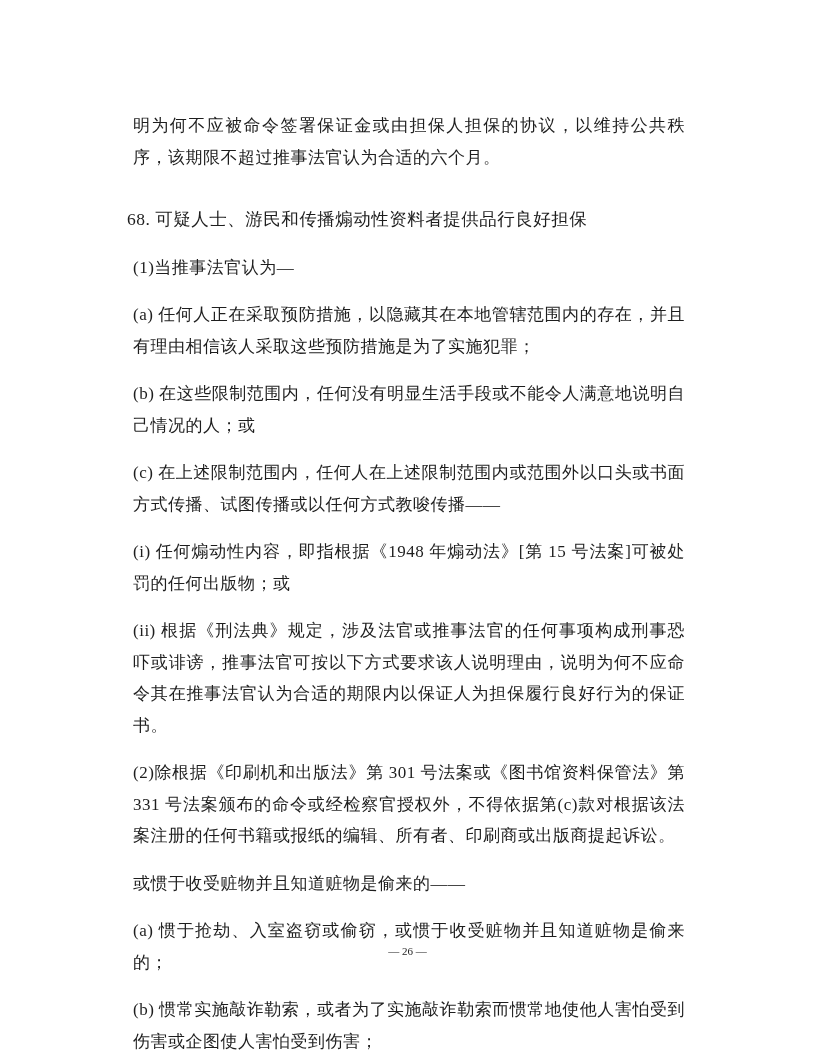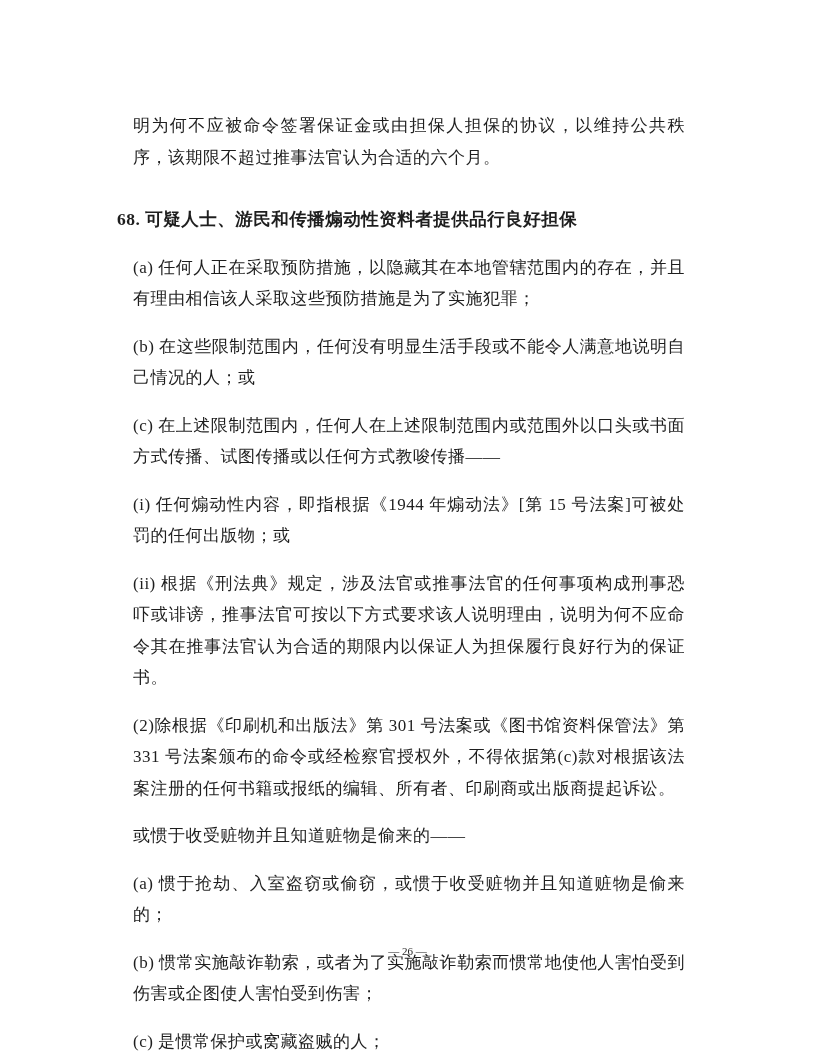--- a/index.html
+++ b/index.html
@@ -24,24 +24,24 @@
     width: 584px;
   }
   .para {
     margin: 16px;
     font-size: 17px;
     line-height: 31.5px;
     text-align: justify;
     letter-spacing: 0.5px;
   }
   .heading {
-    margin: 31px 0 0 0;
+    margin: 31px 0 0 10px;
     font-size: 17.5px;
     line-height: 31.5px;
-    font-weight: bold;
+    font-weight: normal;
     letter-spacing: 0.5px;
   }
   .page-number {
     position: absolute;
     top: 940px;
     left: 0;
     width: 815px;
     text-align: center;
     font-size: 11px;
     line-height: 22px;
@@ -50,24 +50,25 @@
 </style>
 </head>
 <body>
 
 <div class="page">
   <div class="content">
 
     <p class="para">明为何不应被命令签署保证金或由担保人担保的协议，以维持公共秩序，该期限不超过推事法官认为合适的六个月。</p>
 
     <h2 class="heading">68. 可疑人士、游民和传播煽动性资料者提供品行良好担保</h2>
+    <p class="para">(1)当推事法官认为—</p>
     <p class="para">(a) 任何人正在采取预防措施，以隐藏其在本地管辖范围内的存在，并且有理由相信该人采取这些预防措施是为了实施犯罪；</p>
     <p class="para">(b) 在这些限制范围内，任何没有明显生活手段或不能令人满意地说明自己情况的人；或</p>
     <p class="para">(c) 在上述限制范围内，任何人在上述限制范围内或范围外以口头或书面方式传播、试图传播或以任何方式教唆传播——</p>
-    <p class="para">(i) 任何煽动性内容，即指根据《1944 年煽动法》[第 15 号法案]可被处罚的任何出版物；或</p>
+    <p class="para">(i) 任何煽动性内容，即指根据《1948 年煽动法》[第 15 号法案]可被处罚的任何出版物；或</p>
     <p class="para">(ii) 根据《刑法典》规定，涉及法官或推事法官的任何事项构成刑事恐吓或诽谤，推事法官可按以下方式要求该人说明理由，说明为何不应命令其在推事法官认为合适的期限内以保证人为担保履行良好行为的保证书。</p>
     <p class="para">(2)除根据《印刷机和出版法》第 301 号法案或《图书馆资料保管法》第 331 号法案颁布的命令或经检察官授权外，不得依据第(c)款对根据该法案注册的任何书籍或报纸的编辑、所有者、印刷商或出版商提起诉讼。</p>
 
     <p class="para">或惯于收受赃物并且知道赃物是偷来的——</p>
     <p class="para">(a) 惯于抢劫、入室盗窃或偷窃，或惯于收受赃物并且知道赃物是偷来的；</p>
     <p class="para">(b) 惯常实施敲诈勒索，或者为了实施敲诈勒索而惯常地使他人害怕受到伤害或企图使人害怕受到伤害；</p>
     <p class="para">(c) 是惯常保护或窝藏盗贼的人；</p>
 
   </div>
 

